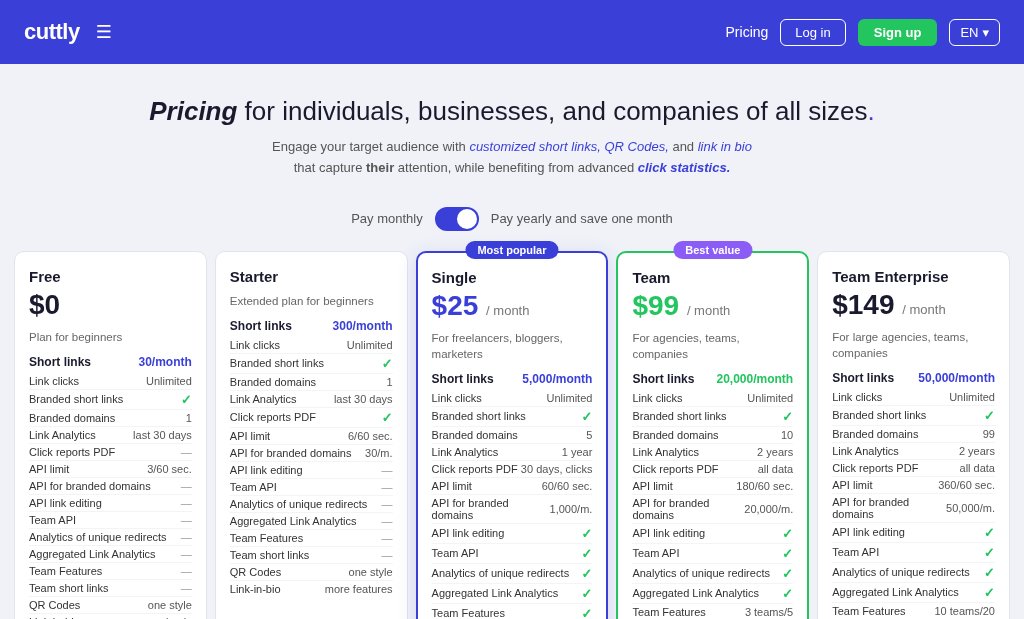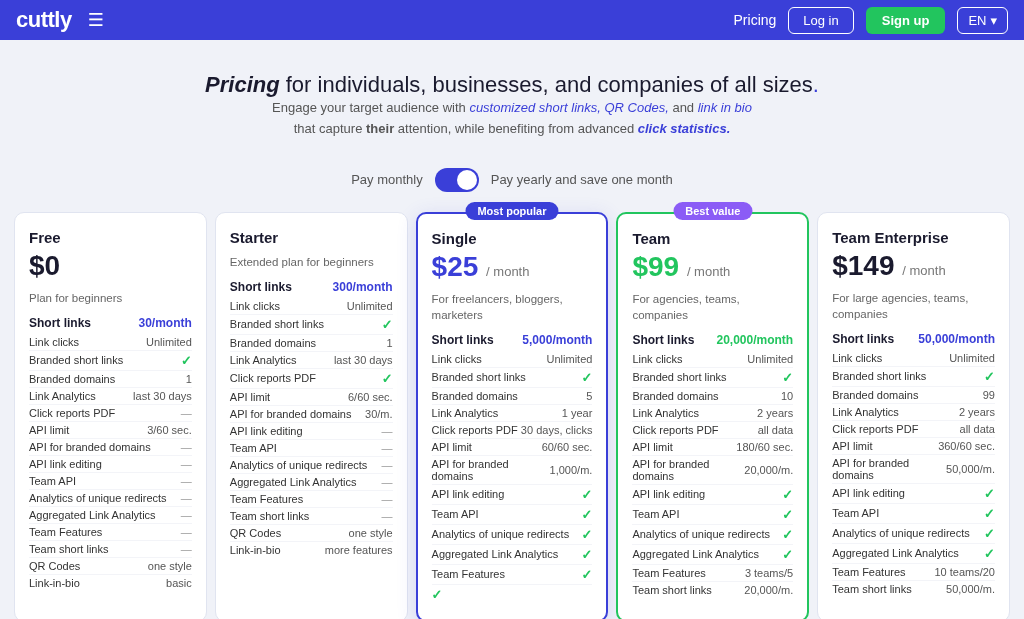--- a/index.html
+++ b/index.html
@@ -2,34 +2,34 @@
 <html><head>
   <meta charset="utf-8">
   <style>
     * { box-sizing: border-box; margin: 0; padding: 0; }
     body { font-family: -apple-system, BlinkMacSystemFont, 'Segoe UI', sans-serif; background: #f0f2f8; font-size: 13px; }
 
     
     nav {
       background: #3a3fd8;
       display: flex; align-items: center; justify-content: space-between;
-      padding: 0 16px; height: 40px;
+      padding: 0 24px; height: 64px;
     }
     .nav-left { display: flex; align-items: center; gap: 16px; }
     .logo { color: #fff; font-size: 22px; font-weight: 700; letter-spacing: -0.5px; }
     .hamburger { color: #fff; font-size: 18px; cursor: pointer; }
     .nav-right { display: flex; align-items: center; gap: 12px; }
     .nav-pricing { color: #fff; font-size: 14px; cursor: pointer; }
     .btn-login { background: transparent; border: 1.5px solid #fff; color: #fff; padding: 5px 14px; border-radius: 6px; cursor: pointer; font-size: 13px; }
     .btn-signup { background: #22c55e; border: none; color: #fff; padding: 6px 16px; border-radius: 6px; cursor: pointer; font-size: 13px; font-weight: 600; }
     .lang-btn { background: transparent; border: 1.5px solid #fff; color: #fff; padding: 5px 10px; border-radius: 6px; cursor: pointer; font-size: 13px; display: flex; align-items: center; gap: 4px; }
 
     
     .hero { text-align: center; padding: 32px 16px 20px; }
-    .hero-title { font-size: 22px; font-weight: 400; color: #1a1a2e; }
+    .hero-title { font-size: 26px; font-weight: 400; color: #1a1a2e; margin-bottom: 10px; }
     .hero-title em { font-style: italic; font-weight: 700; }
     .hero-title span.dot { color: #3a3fd8; }
     .hero-sub { font-size: 13px; color: #555; line-height: 1.6; }
     .hero-sub em { font-style: italic; color: #3a3fd8; }
     .hero-sub strong { font-weight: 700; }
 
     
     .toggle-row { display: flex; align-items: center; justify-content: center; gap: 12px; margin: 8px 0 20px; }
     .toggle-label { font-size: 13px; color: #555; }
     .toggle-switch {

